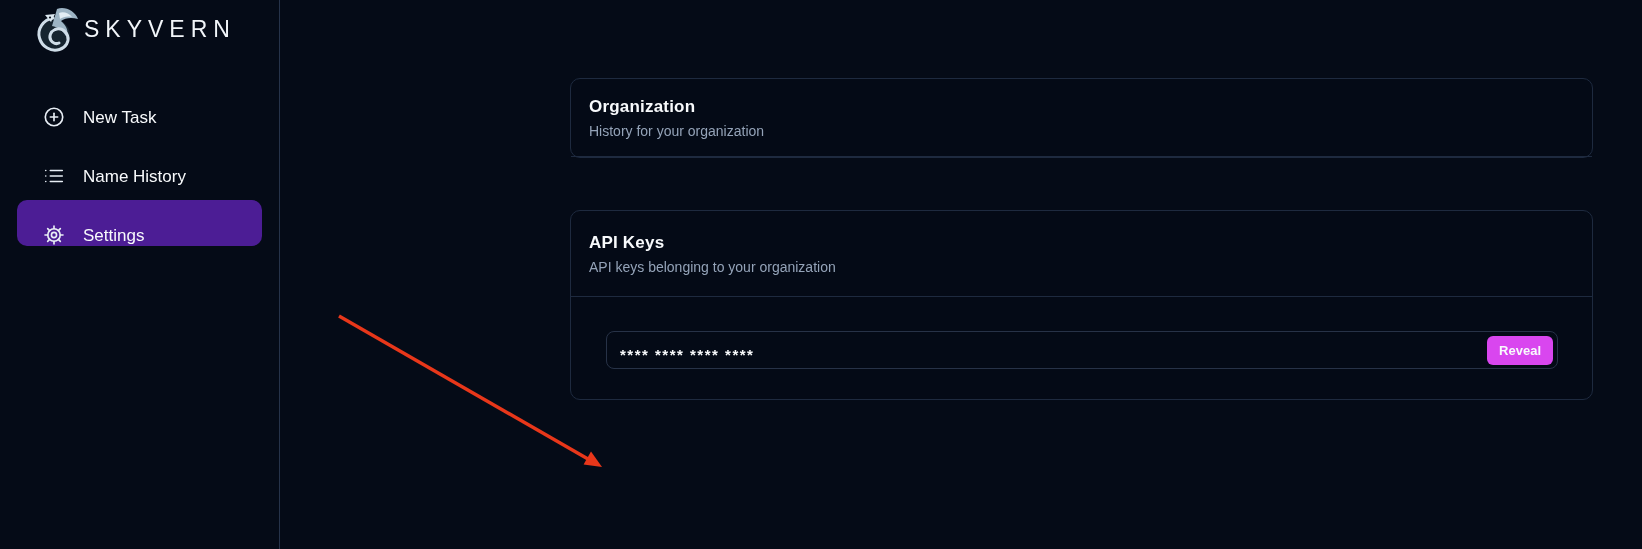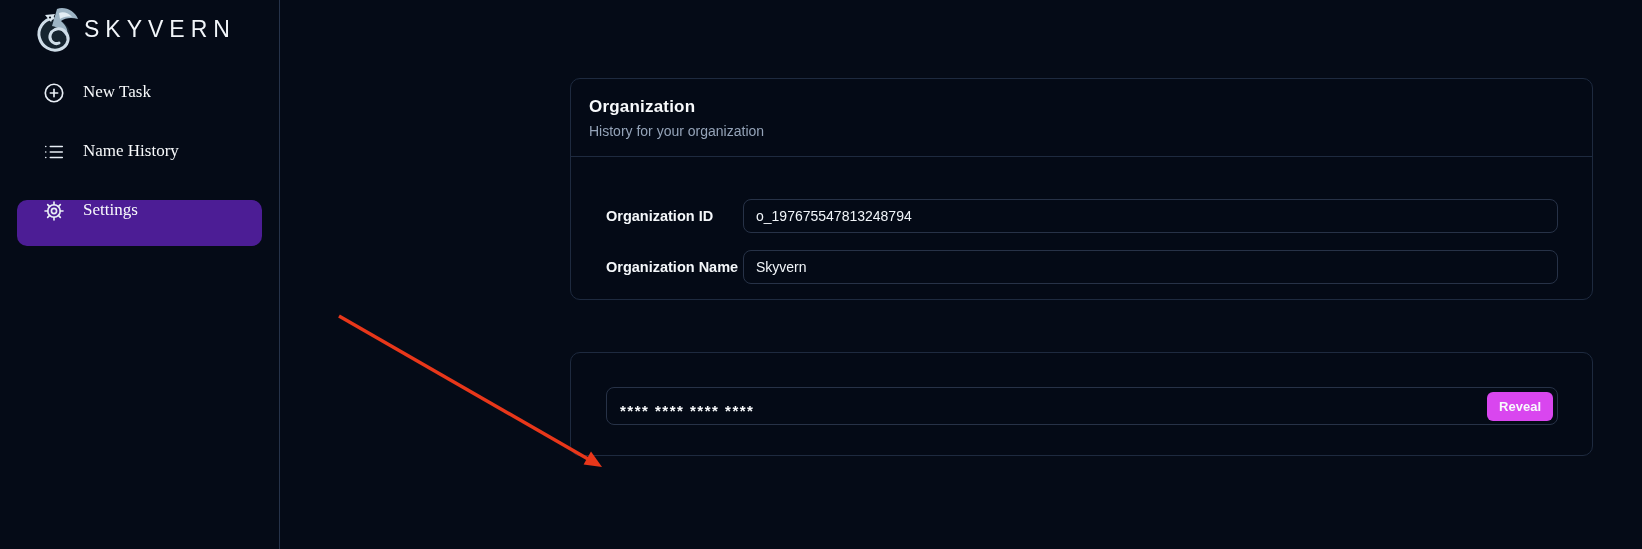--- a/index.html
+++ b/index.html
@@ -27,25 +27,24 @@
   }
   .logo svg { width:50px; height:50px; flex:0 0 auto; }
   .logo-text {
     font-size:23px; letter-spacing:6px;
     color:#f1f5f9; font-weight:400; margin-left:2px;
     white-space:nowrap;
   }
   .nav { margin-top:26px; padding:0 17px; display:flex; flex-direction:column; gap:13px; }
   .nav-item {
     height:46px; border-radius:10px;
-    display:flex; align-items:flex-start;
+    display:flex; align-items:flex-end;
     padding-left:26px; gap:18px;
     font-size:17px; color:#f8fafc;
     cursor:pointer;
-    font-family:Liberation Serif, serif;
   }
   .nav-item.active { background:#4c1d95; }
   .nav-item svg { width:22px; height:22px; stroke:#e8eef5; stroke-width:1.8; fill:none; stroke-linecap:round; stroke-linejoin:round; }
 
   
   .main { position:absolute; left:281px; top:0; right:0; bottom:0; }
   .content { width:1023px; margin-left:289px; padding-top:78px; }
 
   .card {
     border:1px solid #1e2a3f;
@@ -157,33 +156,27 @@
   </aside>
 
   <main class="main">
     <div class="content">
 
       <section class="card org-card">
         <header class="card-header">
           <h2 class="card-title">Organization</h2>
           <p class="card-sub">History for your organization</p>
         </header>
-        <div class="org-body">
-          <div class="field-row">
-            <span class="field-label">Organization ID</span>
-            <input class="field-input" type="text" value="o_197675547813248794" style="">
-          </div>
-          <div class="field-row">
-            <span class="field-label">Organization Name</span>
-            <input class="field-input" type="text" value="Skyvern" style="">
-          </div>
-        </div>
       </section>
 
       <section class="card api-card">
+        <header class="card-header">
+          <h2 class="card-title">API Keys</h2>
+          <p class="card-sub">API keys belonging to your organization</p>
+        </header>
         <div class="api-body">
           <div class="key-box">
             <span class="masked">**** **** **** ****</span>
             <button class="reveal-btn">Reveal</button>
           </div>
         </div>
       </section>
 
     </div>
   </main>

